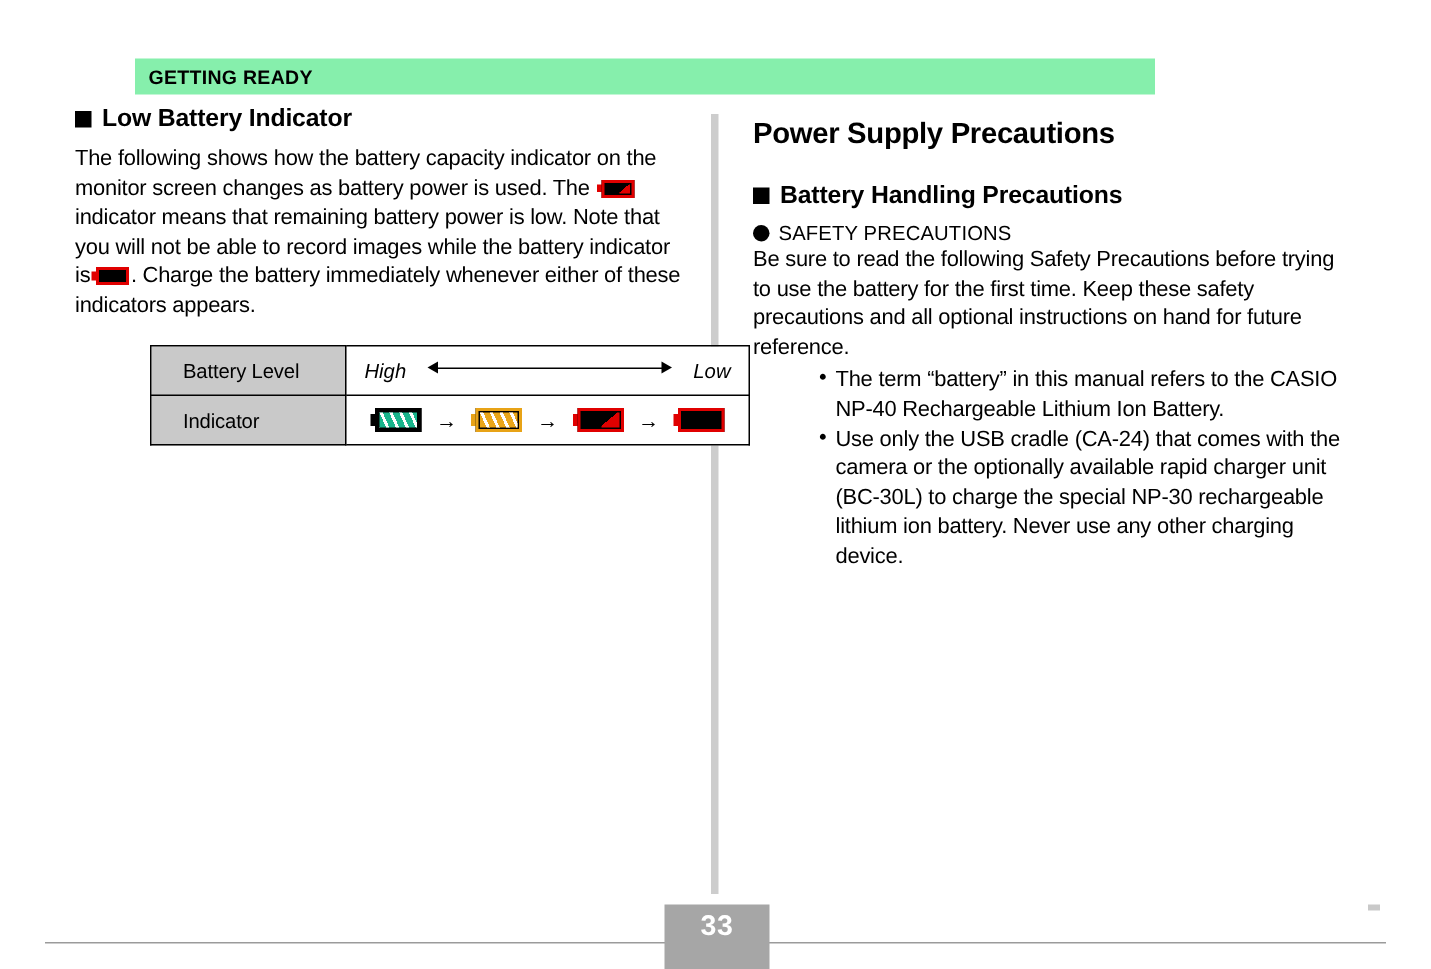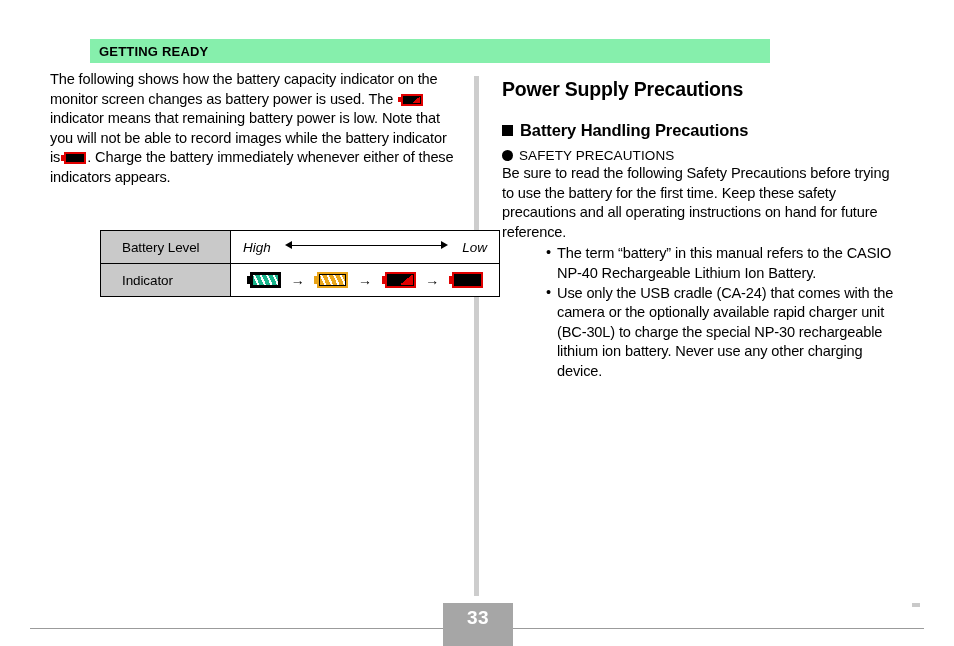--- a/index.html
+++ b/index.html
@@ -337,20 +337,24 @@
 <div class="page-header-bar">
   <span class="page-header-text">GETTING READY</span>
 </div>
 
 <div class="columns">
 
   <div class="col-divider"></div>
 
   <div class="col-left">
 
+    <div class="sq-heading">
+      <span class="sq-marker"></span>
+      <span>Low Battery Indicator</span>
+    </div>
 
     <p class="body-text"><span>The following shows how the battery capacity indicator on the monitor screen changes as battery power is used. The</span>
       <span class="batt batt-inline batt-red">
         <span class="batt-nub"></span>
         <span class="batt-body">
           <span class="batt-fill"></span>
           <span class="batt-wedge"></span>
         </span>
       </span>
       <span>indicator means that remaining battery power is low. Note that you will not be able to record images while the battery indicator is</span><span class="batt batt-inline batt-empty">
@@ -433,21 +437,21 @@
     <div class="sq-heading" style="margin-top:20px;">
       <span class="sq-marker"></span>
       <span>Battery Handling Precautions</span>
     </div>
 
     <div class="dot-heading" style="margin-top:6px;">
       <span class="dot-marker"></span>
       <span>SAFETY PRECAUTIONS</span>
     </div>
 
-    <p class="body-text">Be sure to read the following Safety Precautions before trying to use the battery for the first time. Keep these safety precautions and all operating instructions on hand for future reference.</p>
+    <p class="body-text">Be sure to read the following Safety Precautions before trying to use the battery for the first time. Keep these safety precautions and all optional instructions on hand for future reference.</p>
 
 
     <ul class="notes-list">
       <li>The term “battery” in this manual refers to the CASIO NP-40 Rechargeable Lithium Ion Battery.</li>
       <li>Use only the USB cradle (CA-24) that comes with the camera or the optionally available rapid charger unit (BC-30L) to charge the special NP-30 rechargeable lithium ion battery. Never use any other charging device.</li>
     </ul>
 
   </div>
 </div>
 

